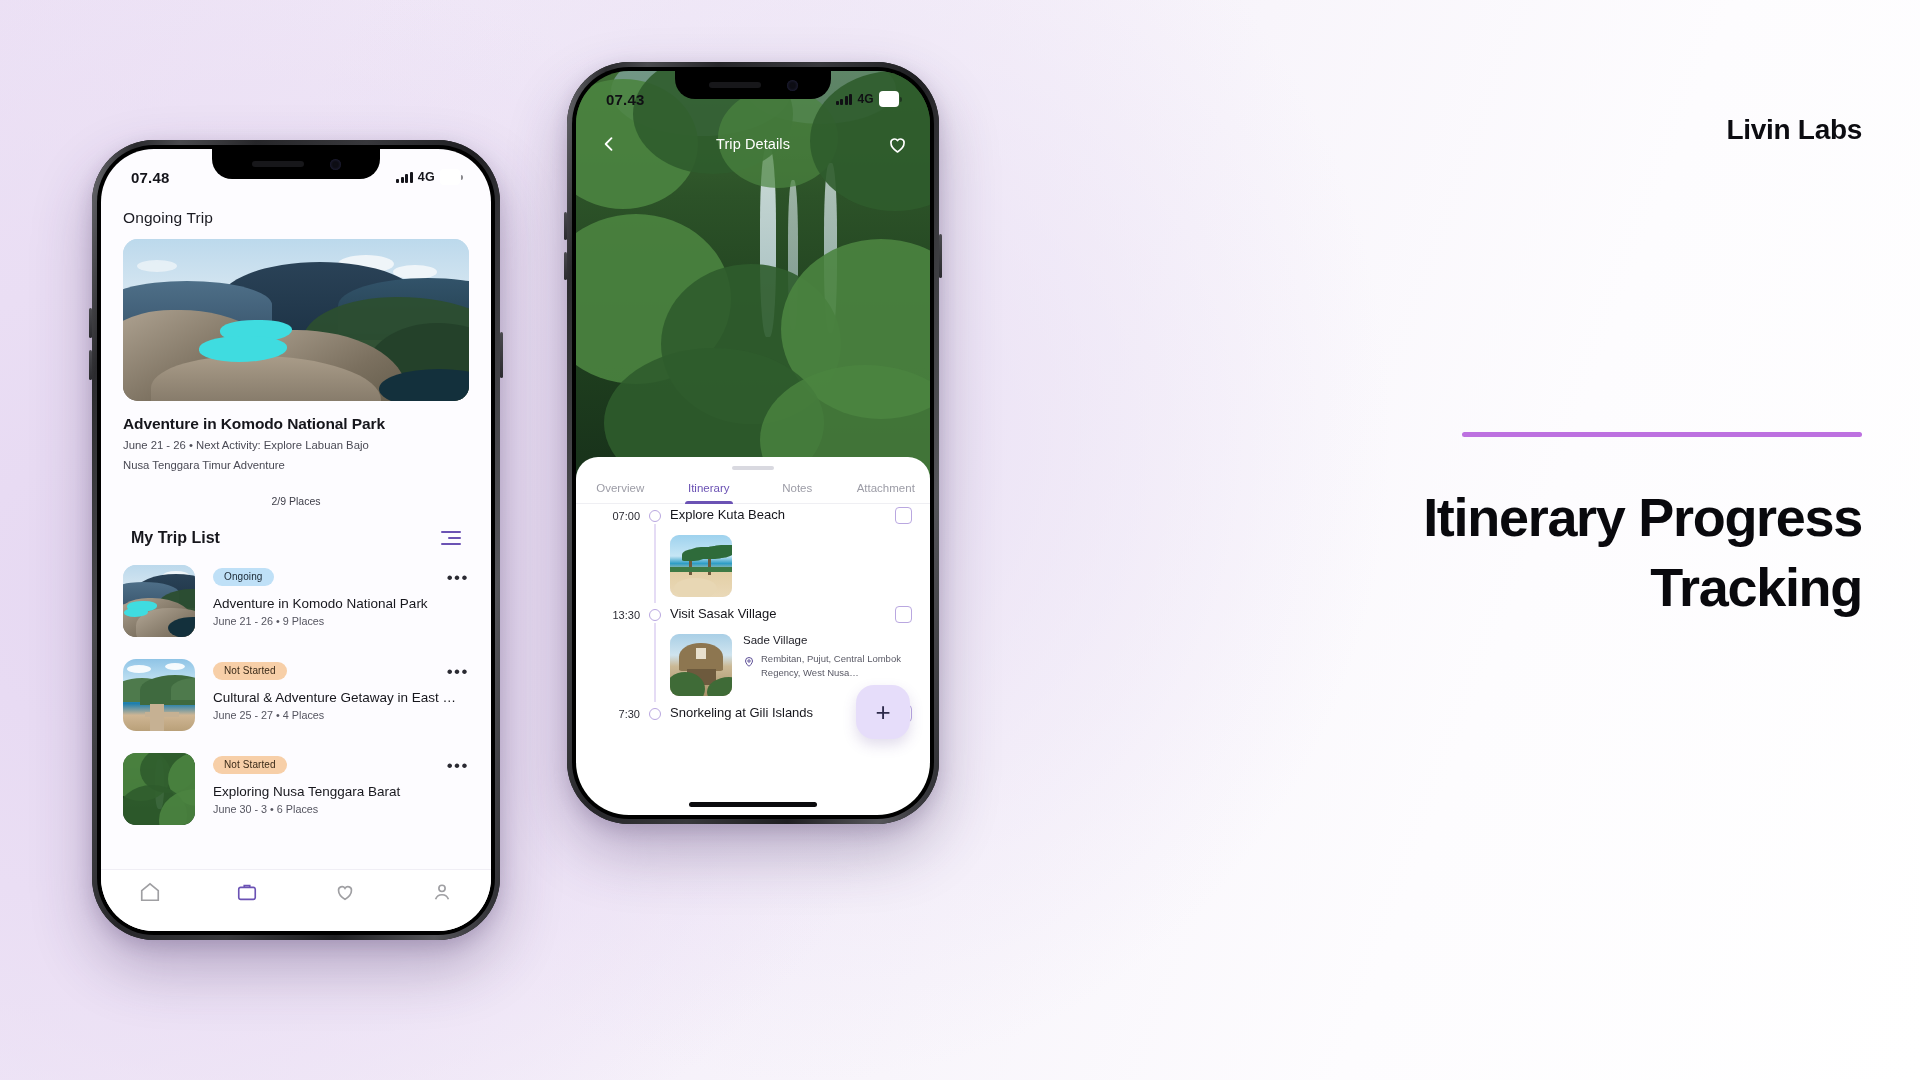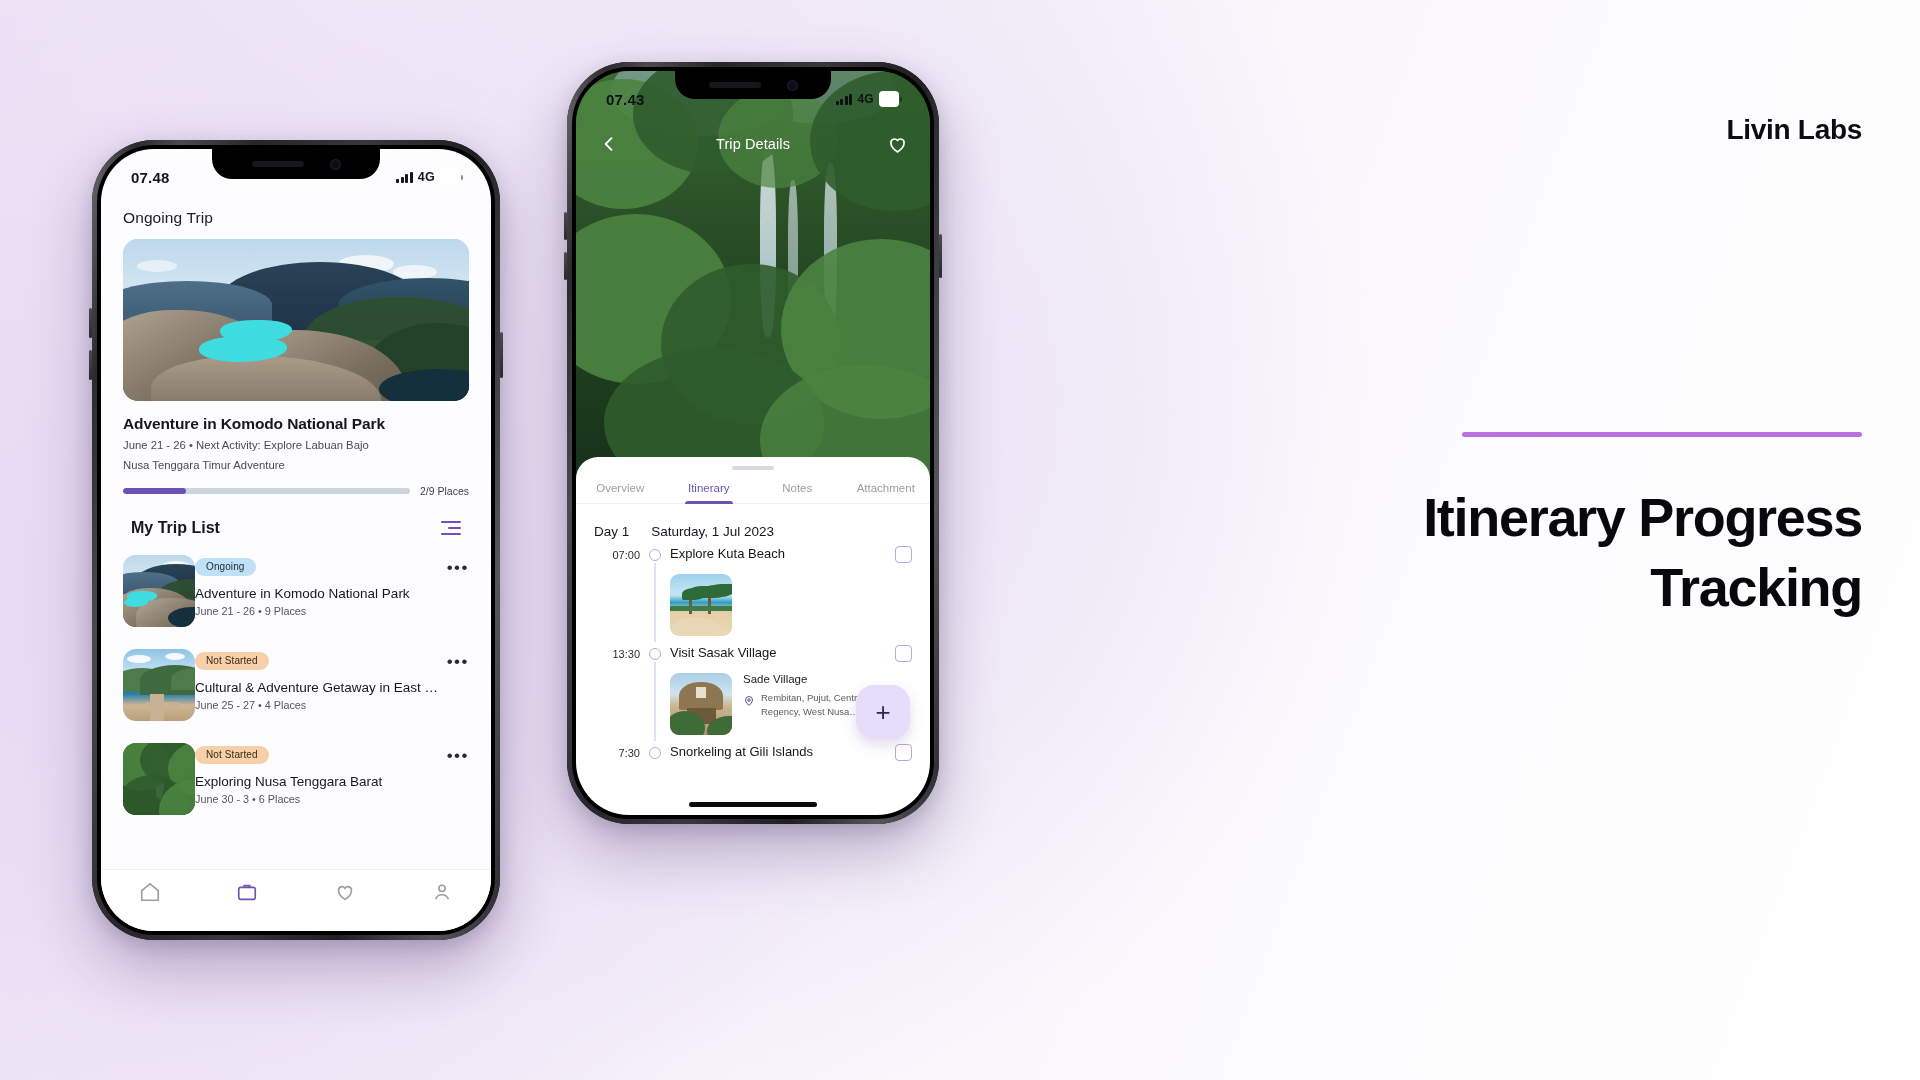--- a/index.html
+++ b/index.html
@@ -45,33 +45,33 @@
   
   #phoneLeft { left:92px; top:140px; width:408px; height:800px; }
   .l-screen { background:#fdfcff; color:#14141a; }
   .l-body { position:absolute; top:46px; left:0; right:0; bottom:0; padding:0 22px; }
   .sec-title { font-size:15.5px; font-weight:500; color:#1b1b22; margin:14px 0 12px; letter-spacing:.1px; }
 
   .hero-card { border-radius:16px; }
   .hero-img { width:100%; height:162px; border-radius:15px; overflow:hidden; position:relative; }
   .hero-title { font-size:15.5px; font-weight:600; margin-top:14px; color:#16161c; letter-spacing:-.1px; }
   .hero-sub { font-size:11.3px; color:#4a4a55; margin-top:4px; line-height:1.55; }
-  .prog-row { display:flex; align-items:center; gap:10px; margin-top:11px; }
+  .prog-row { display:flex; align-items:center; gap:10px; margin-top:11px;flex-direction:column; }
   .prog-track { flex:1; height:6px; border-radius:5px; background:#ccd4de; overflow:hidden; }
   .prog-fill { height:100%; border-radius:5px; background:#6b52b4; }
   .prog-label { font-size:10.5px; color:#3d3d48; font-weight:500; white-space:nowrap; }
 
   .list-head { display:flex; align-items:center; justify-content:space-between; margin:22px 8px 6px; }
   .list-head .t { font-size:16px; font-weight:600; color:#16161c; }
   .sort-ic { display:flex; flex-direction:column; gap:3.5px; align-items:flex-end; cursor:pointer; }
   .sort-ic span { height:2.2px; border-radius:2px; background:#6b52b4; display:block; }
   .sort-ic span:nth-child(1){width:20px}.sort-ic span:nth-child(2){width:13px}
   .sort-ic span:nth-child(3){width:20px}
 
-  .trip-row { display:flex; gap:0; padding:12px 0 10px; position:relative; }
+  .trip-row { display:flex; gap:18px; padding:12px 0 10px; position:relative; }
   .trip-thumb { width:72px; height:72px; border-radius:13px; flex:none; overflow:hidden; position:relative; }
   .trip-info { flex:1; min-width:0; padding-top:1px; }
   .badge { display:inline-block; font-size:10px; font-weight:500; padding:3.5px 11px;
            border-radius:20px; letter-spacing:.1px; }
   .trip-name { font-size:13.5px; font-weight:500; color:#17171d; margin-top:10px;
                white-space:nowrap; overflow:hidden; text-overflow:ellipsis; }
   .trip-meta { font-size:10.8px; color:#555560; margin-top:4px; }
   .dots { position:absolute; right:0; top:16px; color:#2a2a32; font-size:17px;
           letter-spacing:1.5px; line-height:1; cursor:pointer; }
 
@@ -384,24 +384,20 @@
 
       <div class="sheet">
         <div class="grab"></div>
         <div class="tabs" id="detailTabs">
             <div class="tab">Overview</div>
             <div class="tab active">Itinerary</div>
             <div class="tab">Notes</div>
             <div class="tab">Attachment</div>
           </div>
         <div class="itin" id="itinList">
-            <div class="day-head">
-              <div class="d">Day 1</div>
-              <div class="dt">Saturday, 1 Jul 2023</div>
-            </div>
             <div class="act">
               <div class="act-time">07:00</div>
               <div class="act-rail">
                 <div class="act-dot"></div>
                 <div class="act-line"></div>
               </div>
               <div class="act-main">
                 <div class="act-title-row">
                   <div class="act-title">Explore Kuta Beach</div>
                   <div class="chk"></div>

